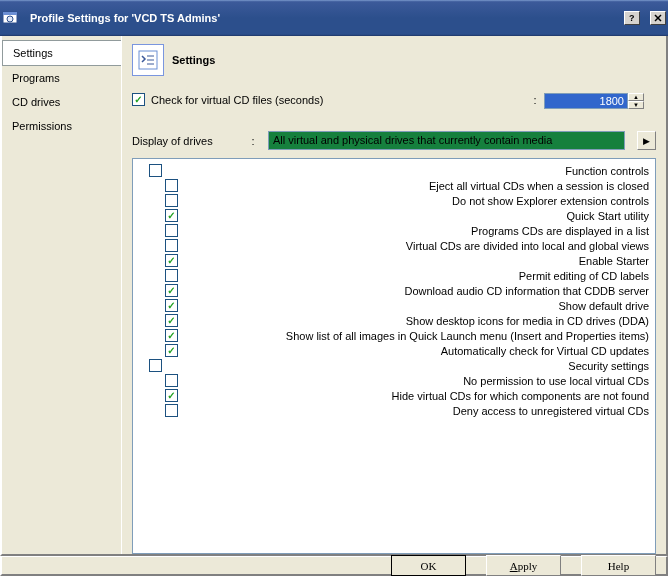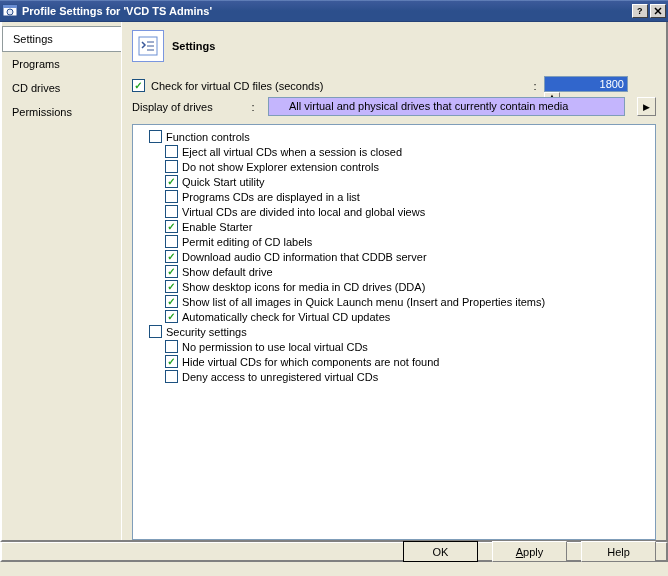--- a/index.html
+++ b/index.html
@@ -1,45 +1,45 @@
 <!DOCTYPE html>
 <html><head>
 <meta charset="utf-8">
 <style>
 * { box-sizing: border-box; margin: 0; padding: 0; }
 body { font-family: Tahoma, Arial, sans-serif; font-size: 11px; background: #ECE9D8; width: 668px; height: 576px; overflow: hidden; }
-.titlebar { background: linear-gradient(to bottom, #7B9ACD 0%, #3C5A9A 5%, #2C4F8C 50%, #2C4F8C 95%, #1E3666 100%); height: 22px; display: flex; align-items: center; padding: 0 2px; color: #fff; }
+.titlebar { background: linear-gradient(to bottom, #7B9ACD 0%, #3C5A9A 5%, #2C4F8C 50%, #2C4F8C 95%, #1E3666 100%); height: 36px; display: flex; align-items: center; padding: 0 2px; color: #fff; gap: 8px; }
 .titlebar .app-icon { width: 16px; height: 16px; margin-right: 4px; display:flex; align-items:center; justify-content:center;}
 .titlebar .title { font-weight: bold; font-size: 11px; flex: 1; }
 .titlebar .win-btn { width: 16px; height: 14px; margin-left: 2px; background: #D6D3CE; border: 1px solid #fff; border-right-color:#404040; border-bottom-color:#404040; display:flex; align-items:center; justify-content:center; font-family: Marlett, Arial; font-size:10px; color:#000; cursor:default;}
 .win-btn svg { width: 10px; height: 10px; }
 .client { display: flex; height: 520px; border: 2px solid; border-color: #fff #808080 #808080 #fff; border-top: none; }
 .sidebar { width: 120px; background: #ECE9D8; border-right: 1px solid #fff; padding-top: 4px; }
 .side-item { padding: 6px 10px; cursor: default; }
 .side-item.selected { background: #fff; border-top:1px solid #919B9C; border-bottom:1px solid #919B9C; border-left:1px solid #919B9C;}
 .main { flex: 1; padding: 8px 10px 0 10px; display:flex; flex-direction:column; }
 .header { display:flex; align-items:center; gap:8px; margin-bottom:14px;}
 .header-icon { width:32px; height:32px; border:1px solid #7A96DF; background:#fff; display:flex; align-items:center; justify-content:center;}
 .header-title { font-weight:bold; font-size:11px;}
-.row { display:flex; align-items:center; gap:6px; margin-bottom:2px;}
+.row { display:flex; align-items:center; gap:6px; margin-bottom:22px;}
 .cb { width:13px; height:13px; border:1px solid #1C5180; background:#fff; display:flex; align-items:center; justify-content:center; flex-shrink:0; cursor:default;}
 .cb.checked::after { content:"✓"; font-size:10px; line-height:10px; color:#21A121; font-weight:bold;}
-.spinner { display:flex; align-items:flex-start; width:112px; height:19px;flex-direction:column;}
+.spinner { display:flex; align-items:flex-end; width:112px; height:19px;}
 .spinner input { width:84px; border:1px solid #7F9DB9; background:#3166CC; color:#fff; padding:1px 3px; font-size:11px; font-family:inherit; text-align:right; outline:none;}
 .spin-btns { width:16px; display:flex; flex-direction:column;}
 .spin-btn { flex:1; background:#ECE9D8; border:1px solid; border-color:#fff #808080 #808080 #fff; display:flex; align-items:center; justify-content:center; font-size:6px; cursor:default;}
 .display-row { display:flex; align-items:center; gap:12px; margin-bottom:8px;}
 .display-label { width:106px;}
-.display-value { flex:1; border:1px solid #7F9DB9; background:#c4b5fd; padding:2px 20px; height:19px; white-space:nowrap; overflow:hidden;}
+.display-value { flex:1; border:1px solid #7F9DB9; background:#15803d; padding:2px 4px; height:19px; white-space:nowrap; overflow:hidden;}
 .arrow-btn { width:19px; height:19px; background:#ECE9D8; border:1px solid; border-color:#fff #808080 #808080 #fff; display:flex; align-items:center; justify-content:center; font-size:9px; cursor:default;}
 .tree-box { border:1px solid #7F9DB9; background:#fff; flex:1; padding:4px 6px 4px 4px; overflow:auto;}
-.tree-row { display:flex; align-items:center; gap:4px; padding:1px 0;}
+.tree-row { display:flex; align-items:center; gap:4px; padding:1px 0;justify-content:space-between;}
 .ind1 { padding-left:12px;}
 .ind2 { padding-left:28px;}
-.buttons { height: 20px; display:flex; justify-content:flex-end; align-items:center; gap:14px; padding: 0 10px; border: 2px solid; border-color: #fff #808080 #808080 #fff; border-top:1px solid #fff;}
+.buttons { height: 20px; display:flex; justify-content:flex-end; align-items:center; gap:20px; padding: 0 10px; border: 2px solid; border-color: #fff #808080 #808080 #fff; border-top:1px solid #fff;font-family:Liberation Serif, serif;}
 .btn { width:75px; height:21px; background:#ECE9D8; border:1px solid; border-color:#fff #808080 #808080 #fff; font-family:inherit; font-size:11px; cursor:default;}
 .btn:first-child { border:1px solid #000; }
 .btn u { text-decoration: underline; }
 .colon { width: 6px; text-align:center; }
 </style>
 </head>
 <body>
 
 <div class="titlebar">
   <span class="app-icon">

